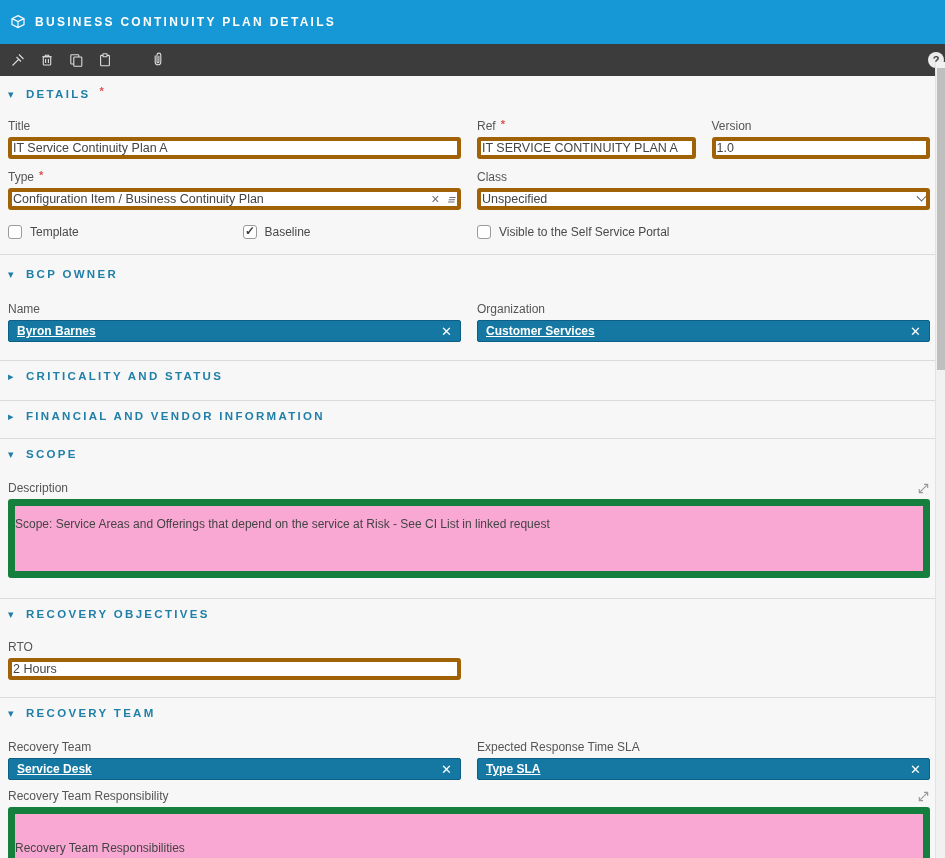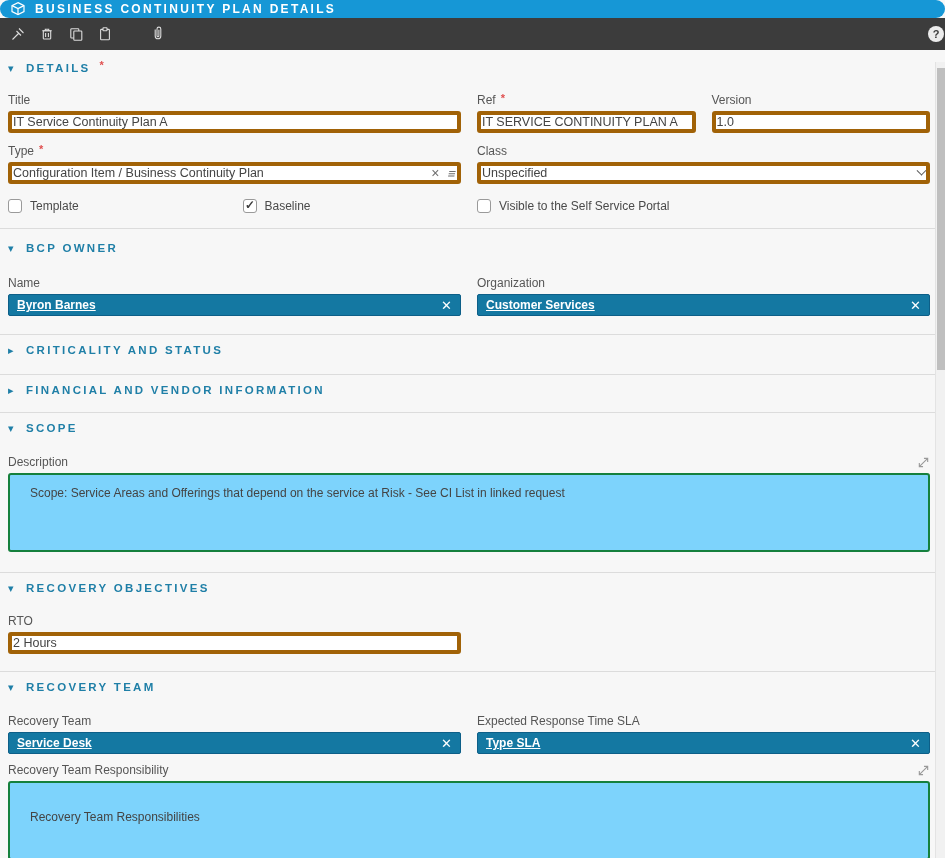--- a/index.html
+++ b/index.html
@@ -3,21 +3,21 @@
 <meta charset="utf-8">
 <style>
   * { box-sizing: border-box; }
   html,body { margin:0; padding:0; }
   body {
     width:945px; height:858px; overflow:hidden; position:relative;
     font-family:"Liberation Sans", sans-serif;
     background:#f7f7f7;
   }
   
-  .titlebar { height:18px; background:#1697d6; display:flex; align-items:center; padding:0 10px; gap:9px;border-radius:12px; }
+  .titlebar { height:44px; background:#1697d6; display:flex; align-items:center; padding:0 10px; gap:9px; }
   .titlebar svg { display:block; }
   .titlebar .t { color:#fff; font-size:12px; font-weight:bold; letter-spacing:2.3px; white-space:nowrap; }
   
   .toolbar { height:32px; background:#3c3c3c; display:flex; align-items:center; padding:0 9px; gap:11px; position:relative; }
   .tool { width:18px; height:18px; display:flex; align-items:center; justify-content:center; cursor:pointer; }
   .tool svg { stroke:#dcdcdc; stroke-width:1.1; fill:none; }
   .tool.attach { margin-left:24px; }
   .help { position:absolute; right:1px; top:8px; width:16px; height:16px; border-radius:50%;
     background:#ececec; color:#3c3c3c; font-size:11px; font-weight:bold;
     display:flex; align-items:center; justify-content:center; cursor:pointer; }
@@ -36,22 +36,22 @@
   .xglyph { font-size:14px; line-height:1; color:#6f6f6f; cursor:pointer; }
   .listglyph { font-size:13px; line-height:1; color:#6f6f6f; transform:skewX(-14deg); cursor:pointer; }
   .selectbox { cursor:pointer; }
   .chev { margin-left:auto; width:7px; height:7px; border-right:1.5px solid #555; border-bottom:1.5px solid #555;
     transform:rotate(45deg) translate(-2px,-2px); }
   .chip { height:22px; background:#1478a2; border:1px solid #0d5f88; border-radius:2px;
     display:flex; align-items:center; padding:0 8px; cursor:pointer; }
   .chip-text { color:#fff; font-size:12px; font-weight:600; text-decoration:underline; white-space:nowrap; }
   .chip-x { margin-left:auto; color:#fff; font-size:13px; line-height:1; cursor:pointer; }
   .divider { height:1px; background:#dcdcdc; margin:0 -15px 0 -8px; }
-  .textarea { background:#7dd3fc; border:2px solid #15803d; border-radius:3px; height:79px;
-    padding:11px 20px; font-size:12px; color:#444; cursor:text; }
+  .textarea { background:#f9a8d4; border:7px solid #15803d; border-radius:3px; height:79px;
+    padding:11px 0; font-size:12px; color:#444; cursor:text; }
   .textarea.mid { padding-top:27px; }
   .expand { margin-left:auto; cursor:pointer; display:flex; }
   .expand svg { stroke:#9a9a9a; stroke-width:1.2; fill:none; }
   .cb { display:flex; align-items:center; gap:8px; cursor:pointer; }
   .box { width:14px; height:14px; border:1px solid #9a9a9a; border-radius:3px; background:#fff; position:relative; flex:none; }
   .box.checked::after { content:"\2713"; position:absolute; top:-2px; left:1.5px; font-size:12px; font-weight:bold; color:#3c3c3c; }
   .cb .label { color:#4a4a4a; }
   
   .mt-sechead1 { margin-top:11px; }
   .mt-row1 { margin-top:16px; }

